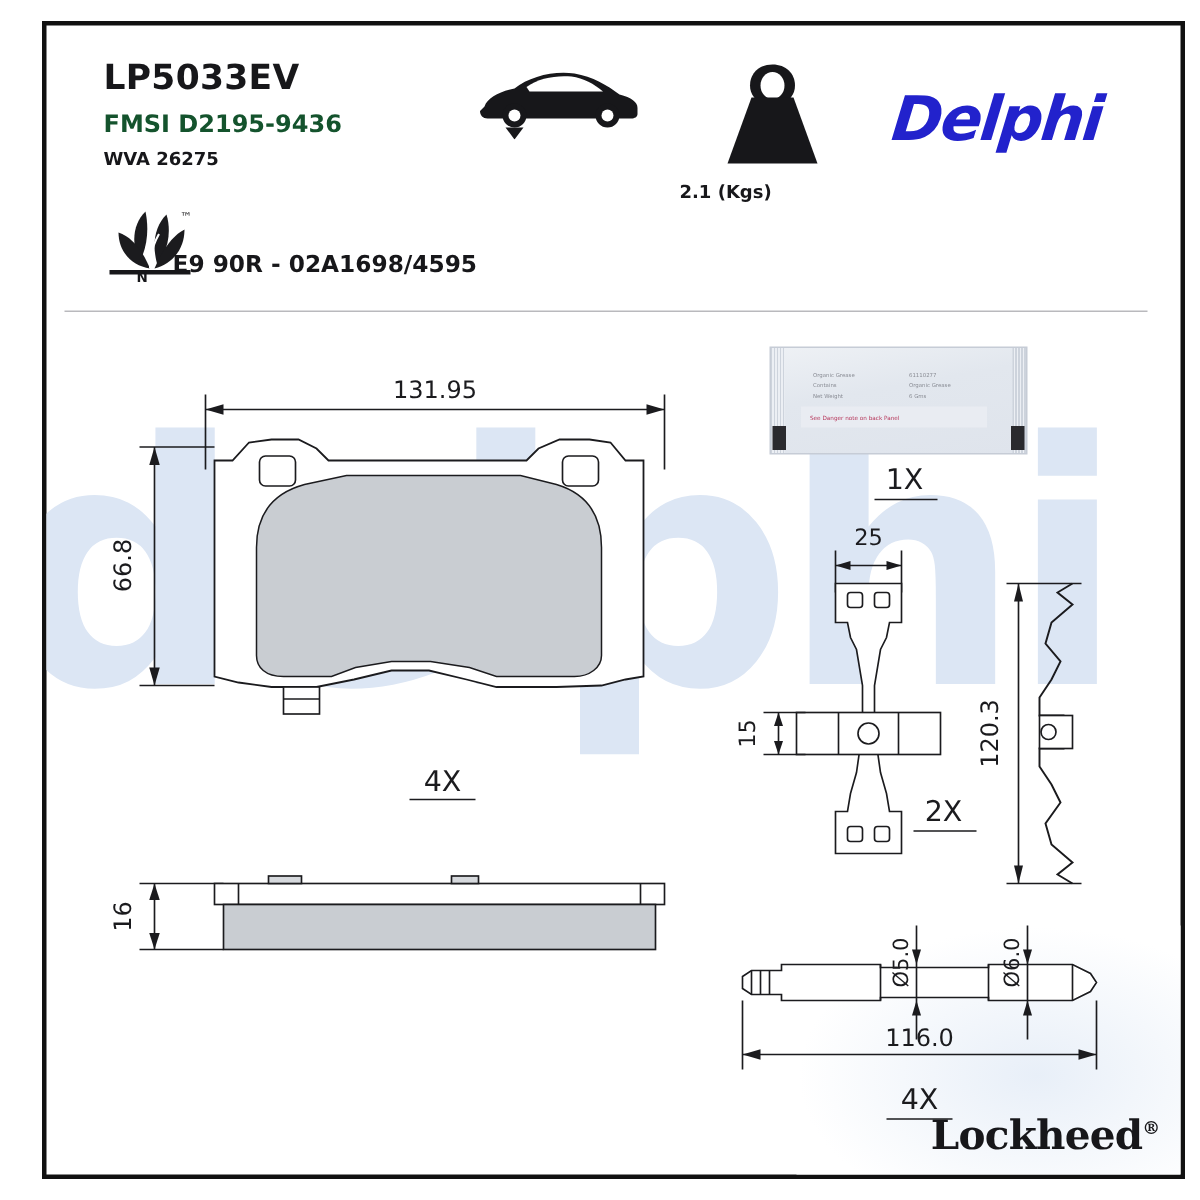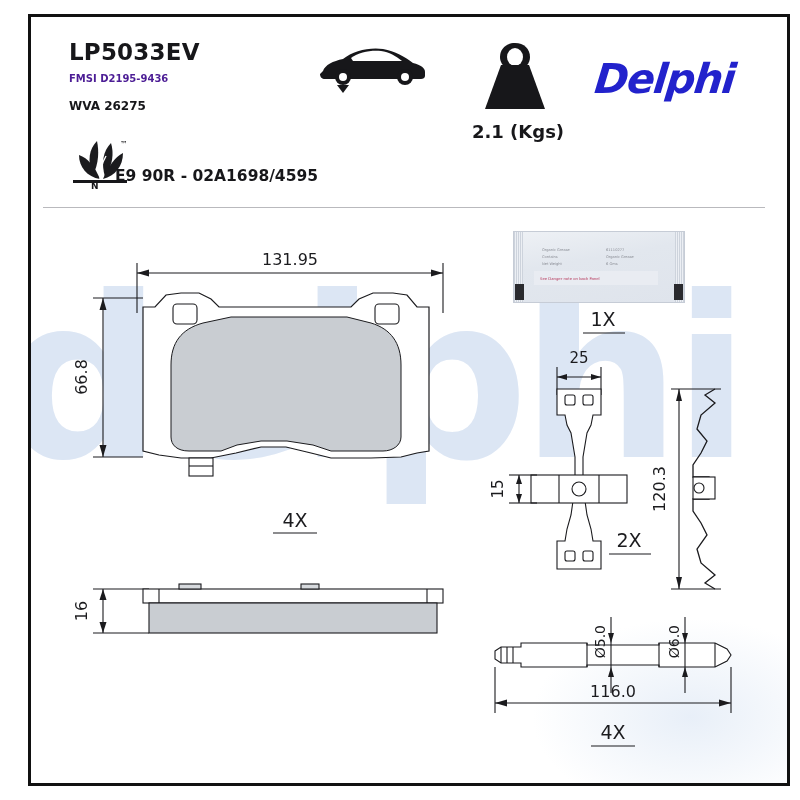--- a/index.html
+++ b/index.html
@@ -44,21 +44,21 @@
 
   
   .hdr{position:absolute;left:0;top:0;width:100%;height:190px;z-index:3;margin-left:24px;}
   .partno{
     position:absolute;left:14px;top:22px;
     font-size:23px;font-weight:bold;color:#17171a;
     letter-spacing:0.2px;
   }
   .fmsi{
     position:absolute;left:14px;top:56px;
-    font-size:10px;font-weight:bold;color:#4c1d95;
+    font-size:16px;font-weight:bold;color:#14532d;
   }
   .wva{
     position:absolute;left:14px;top:82px;
     font-size:12px;font-weight:bold;color:#17171a;
   }
 
   
   .eco{position:absolute;left:12px;top:120px;width:70px;height:58px;}
   .eco .n{
     position:absolute;left:24px;top:44px;
@@ -74,21 +74,21 @@
   .homolog{
     position:absolute;left:60px;top:150px;
     font-size:15.5px;font-weight:bold;color:#17171a;
   }
 
   
   .caricon{position:absolute;left:262px;top:24px;width:110px;height:52px;}
   .wticon{position:absolute;left:420px;top:20px;width:80px;height:78px;}
   .wtlabel{
     position:absolute;left:398px;top:104px;width:130px;
-    text-align:center;font-size:18px;font-weight:bold;color:#17171a;
+    font-size:12px;font-weight:bold;color:#17171a;
   }
 
   .delphi{
     position:absolute;left:540px;top:38px;
     font-size:41px;font-weight:bold;
     font-style:italic;
     color:#2222cc;
     letter-spacing:-1.5px;
     transform:skewX(-6deg);
   }
@@ -362,14 +362,17 @@
         <path d="M700 686 L688 682.5 L688 689.5 Z" fill="#1b1b1e" stroke="none"></path>
       </g>
     </g>
     <text x="574" y="608" text-anchor="end" transform="rotate(-90 574 608)" font-family="DejaVu Sans, sans-serif" font-size="14" fill="#1b1b1e">Ø5.0</text>
     <text x="648" y="608" text-anchor="end" transform="rotate(-90 648 608)" font-family="DejaVu Sans, sans-serif" font-size="14" fill="#1b1b1e">Ø6.0</text>
     <text x="582" y="680" text-anchor="middle" font-family="DejaVu Sans, sans-serif" font-size="16" fill="#1b1b1e">116.0</text>
     <text x="582" y="722" text-anchor="middle" font-family="DejaVu Sans, sans-serif" font-size="19" fill="#1b1b1e">4X</text>
     <line x1="560" y1="729" x2="604" y2="729" stroke="#1b1b1e" stroke-width="1.1"></line>
   </svg>
 
+  <div class="lockheed">
+    <span>Lockheed</span><sup>®</sup>
+  </div>
 
 </div>
 
 </body></html>

